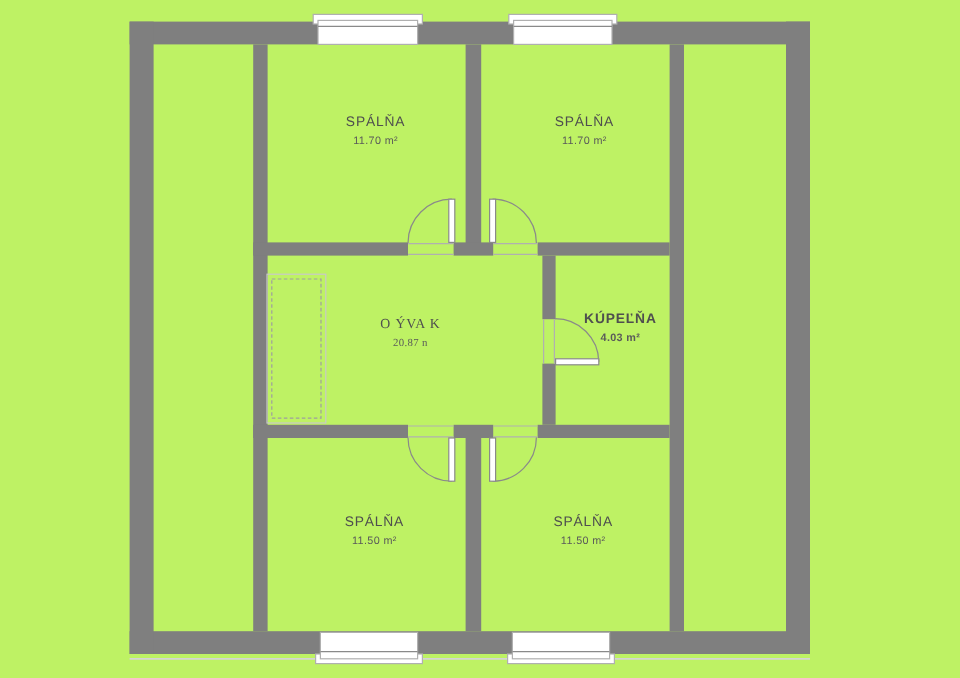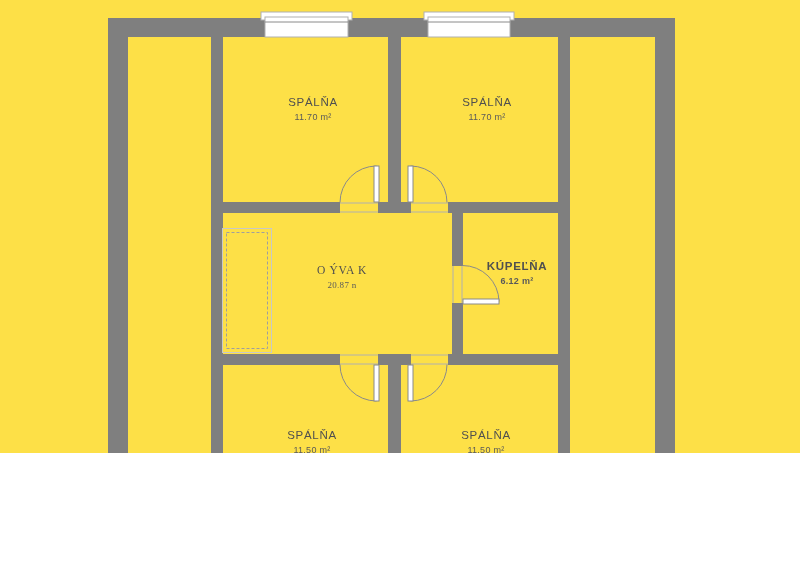--- a/index.html
+++ b/index.html
@@ -1,19 +1,19 @@
 <!DOCTYPE html>
 <html><head>
 <meta charset="utf-8">
 <style>
   html,body{margin:0;padding:0;background:#ffffff;}
   .stage{
     position:relative;
-    width:800px;height:453px;
-    background:#fde047;
+    width:800px;height:565px;
+    background:#bef264;
     overflow:hidden;
     font-family:"Liberation Sans", sans-serif;
   }
   .plan-svg{position:absolute;left:0;top:0;}
   .room-label{
     position:absolute;
     transform:translateX(-50%);
     text-align:center;
     color:#4f4f4f;
     pointer-events:none;
@@ -142,21 +142,21 @@
     <span class="room-area">11.70 m²</span>
   </div>
 
   <div class="room-label" style="left:342px; top:264px;font-family:Liberation Serif, serif;">
     <span class="room-name">O ÝVA K</span>
     <span class="room-area">20.87 n</span>
   </div>
 
   <div class="room-label" style="left:517px; top:260px;font-weight:bold;">
     <span class="room-name">KÚPEĽŇA</span>
-    <span class="room-area">6.12 m²</span>
+    <span class="room-area">4.03 m²</span>
   </div>
 
   <div class="room-label" style="left:312px; top:429px;">
     <span class="room-name">SPÁLŇA</span>
     <span class="room-area">11.50 m²</span>
   </div>
 
   <div class="room-label" style="left:486px; top:429px;">
     <span class="room-name">SPÁLŇA</span>
     <span class="room-area">11.50 m²</span>

